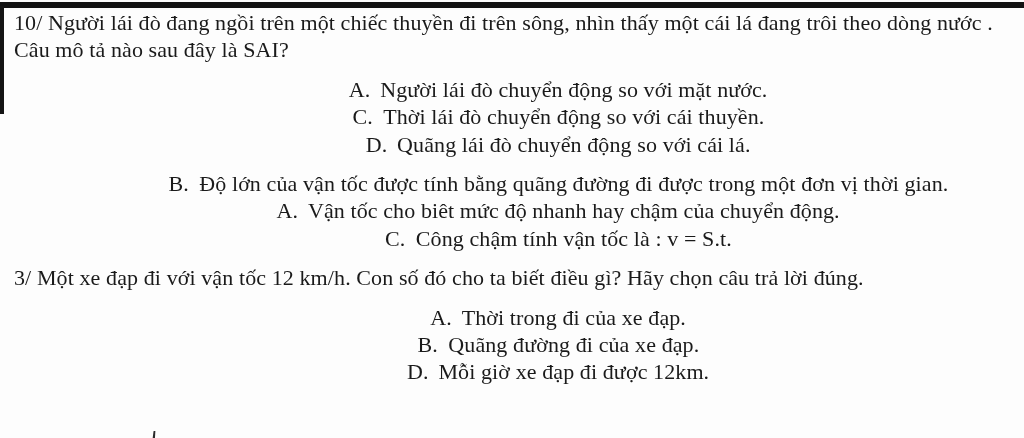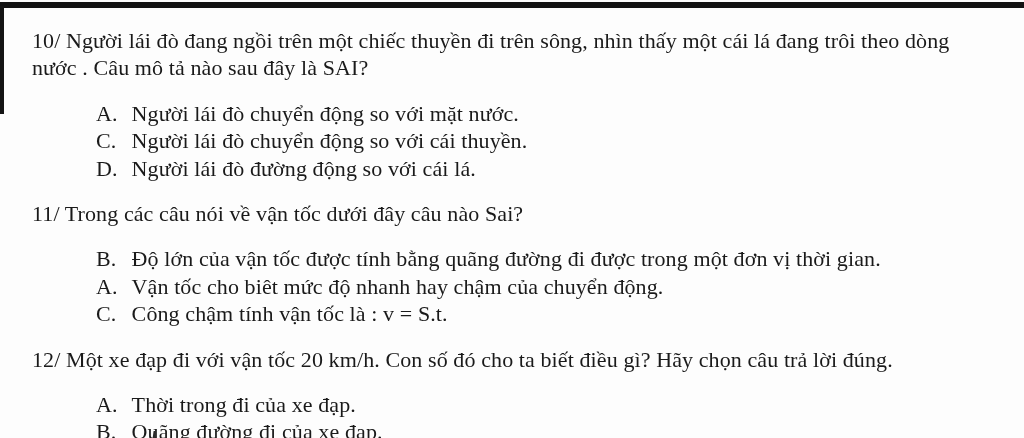--- a/index.html
+++ b/index.html
@@ -36,28 +36,29 @@
     top: 9px;
     left: 0;
     width: 1024px;
     padding: 0 8px 0 8px;
     box-sizing: border-box;
     font-size: 22px;
     line-height: 27.4px;
     letter-spacing: 0.1px;
   }
   .question-text {
-    margin: 18px;
+    margin: 0;
     padding-left: 6px;
     text-indent: 0;
   }
   .options {
-    margin: 0;
+    margin: 12px;
     padding: 0;
     list-style: none;
+    text-align: center;
   }
   .option-row {
     margin: 0;
     padding-left: 88px;
     white-space: nowrap;
   }
   .option-label {
     display: inline-block;
     min-width: 30px;
   }
@@ -83,45 +84,44 @@
 <div class="sheet">
 
   <p class="question-text">10/ Người lái đò đang ngồi trên một chiếc thuyền đi trên sông, nhìn thấy một cái lá đang trôi theo dòng nước . Câu mô tả nào sau đây là SAI?</p>
   <ul class="options">
     <li class="option-row">
       <span class="option-label">A.</span>
       <span class="option-text">Người lái đò chuyển động so với mặt  nước.</span>
     </li>
     <li class="option-row">
       <span class="option-label">C.</span>
-      <span class="option-text">Người lái đò chuyển động so với cái thuyền.</span>
+      <span class="option-text">Thời lái đò chuyển động so với cái thuyền.</span>
     </li>
     <li class="option-row">
       <span class="option-label">D.</span>
-      <span class="option-text">Người lái đò đường động so với cái lá.</span>
+      <span class="option-text">Quãng lái đò chuyển động so với cái lá.</span>
     </li>
   </ul>
 
-  <p class="question-text">11/ Trong các câu nói về vận tốc dưới đây câu nào Sai?</p>
   <ul class="options">
     <li class="option-row">
       <span class="option-label">B.</span>
       <span class="option-text">Độ lớn của vận tốc được tính bằng quãng đường đi được trong một đơn vị thời gian.</span>
     </li>
     <li class="option-row">
       <span class="option-label">A.</span>
       <span class="option-text">Vận tốc cho biêt mức độ nhanh hay chậm của chuyển động.</span>
     </li>
     <li class="option-row">
       <span class="option-label">C.</span>
       <span class="option-text">Công chậm tính vận tốc là : v = S.t.</span>
     </li>
   </ul>
 
-  <p class="question-text">12/ Một xe đạp đi với vận tốc 20 km/h. Con số đó cho ta biết điều gì? Hãy chọn câu trả lời đúng.</p>
+  <p class="question-text">3/ Một xe đạp đi với vận tốc 12 km/h. Con số đó cho ta biết điều gì? Hãy chọn câu trả lời đúng.</p>
   <ul class="options">
     <li class="option-row">
       <span class="option-label">A.</span>
       <span class="option-text">Thời  trong đi của xe đạp.</span>
     </li>
     <li class="option-row">
       <span class="option-label">B.</span>
       <span class="option-text">Quãng đường đi của xe đạp.</span>
     </li>
     <li class="option-row">

